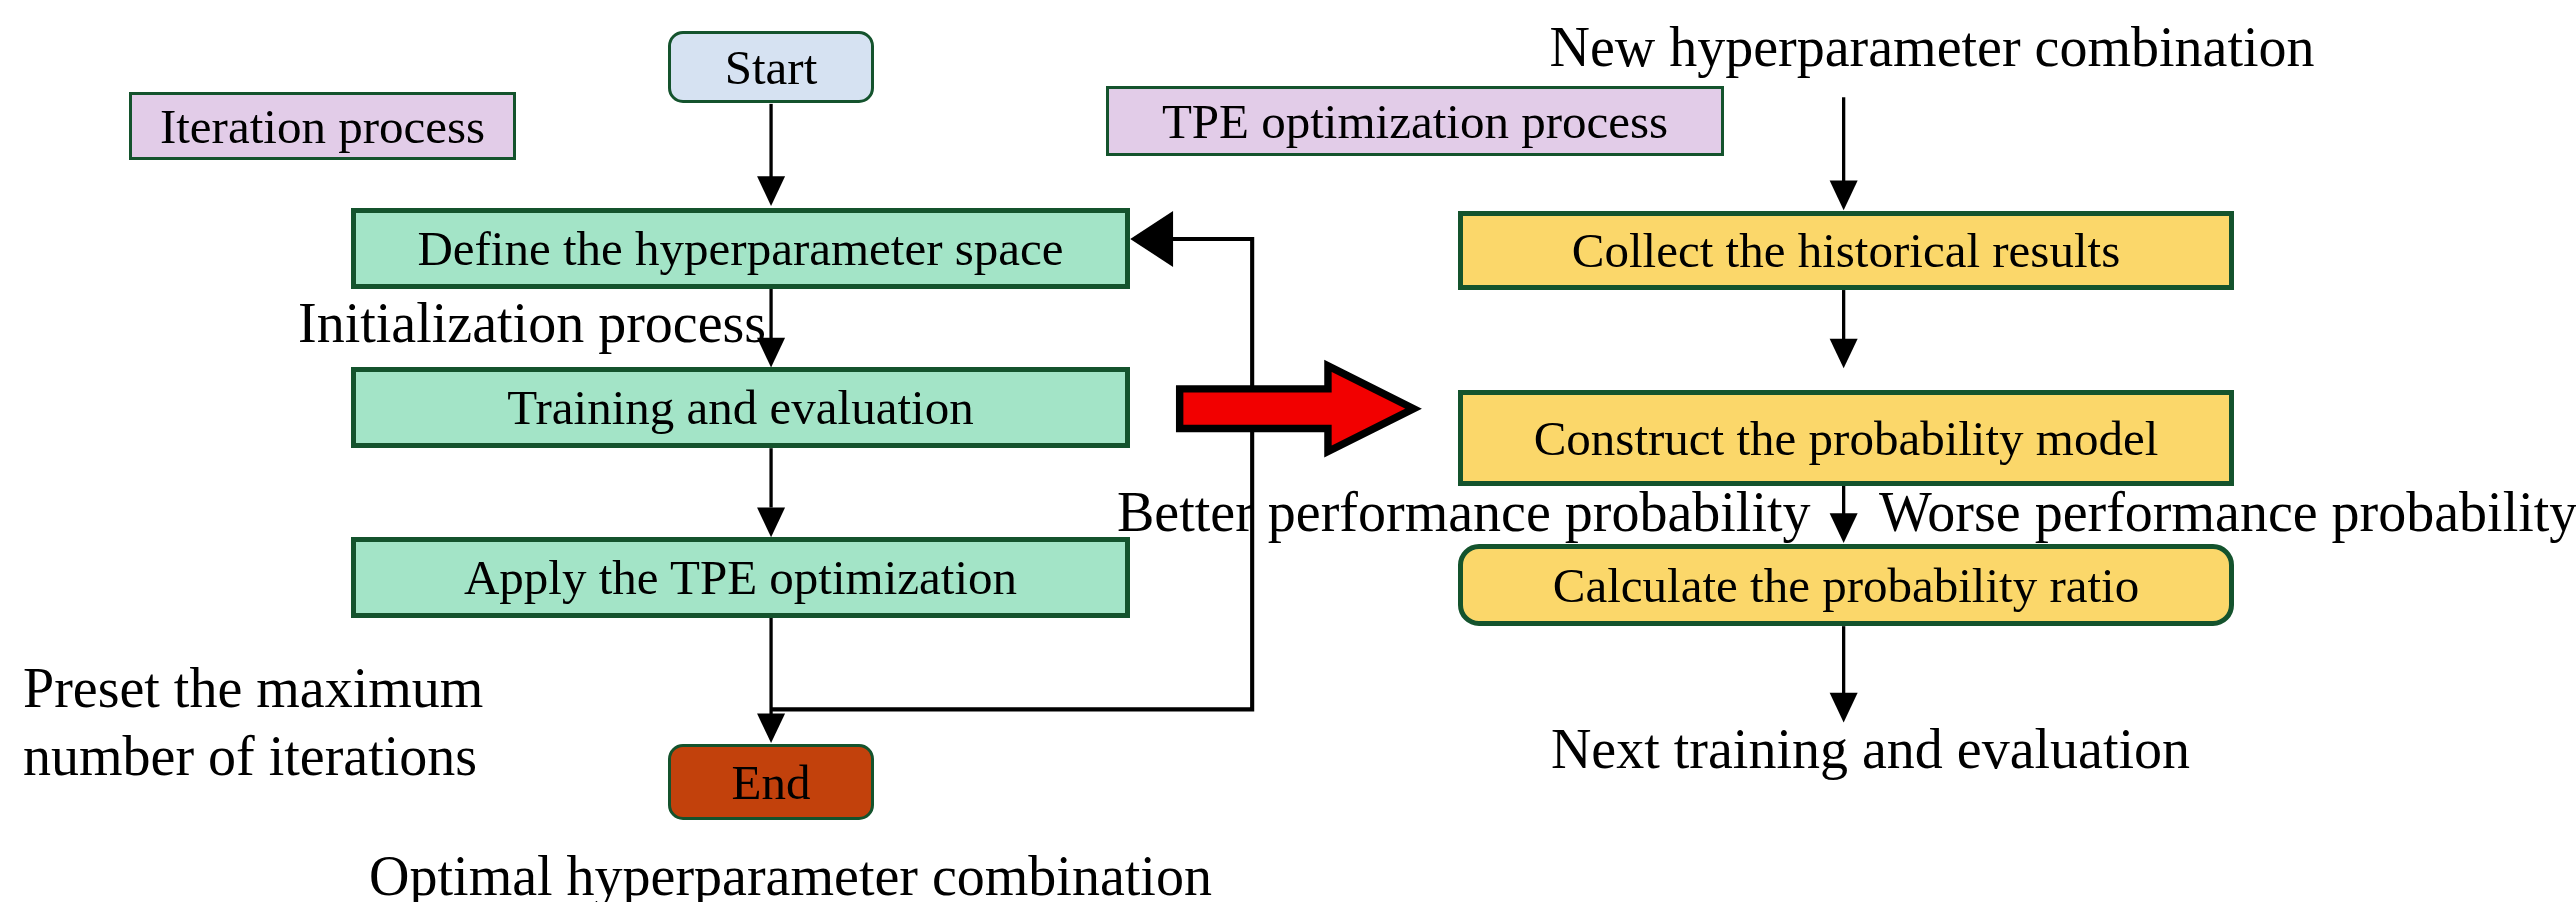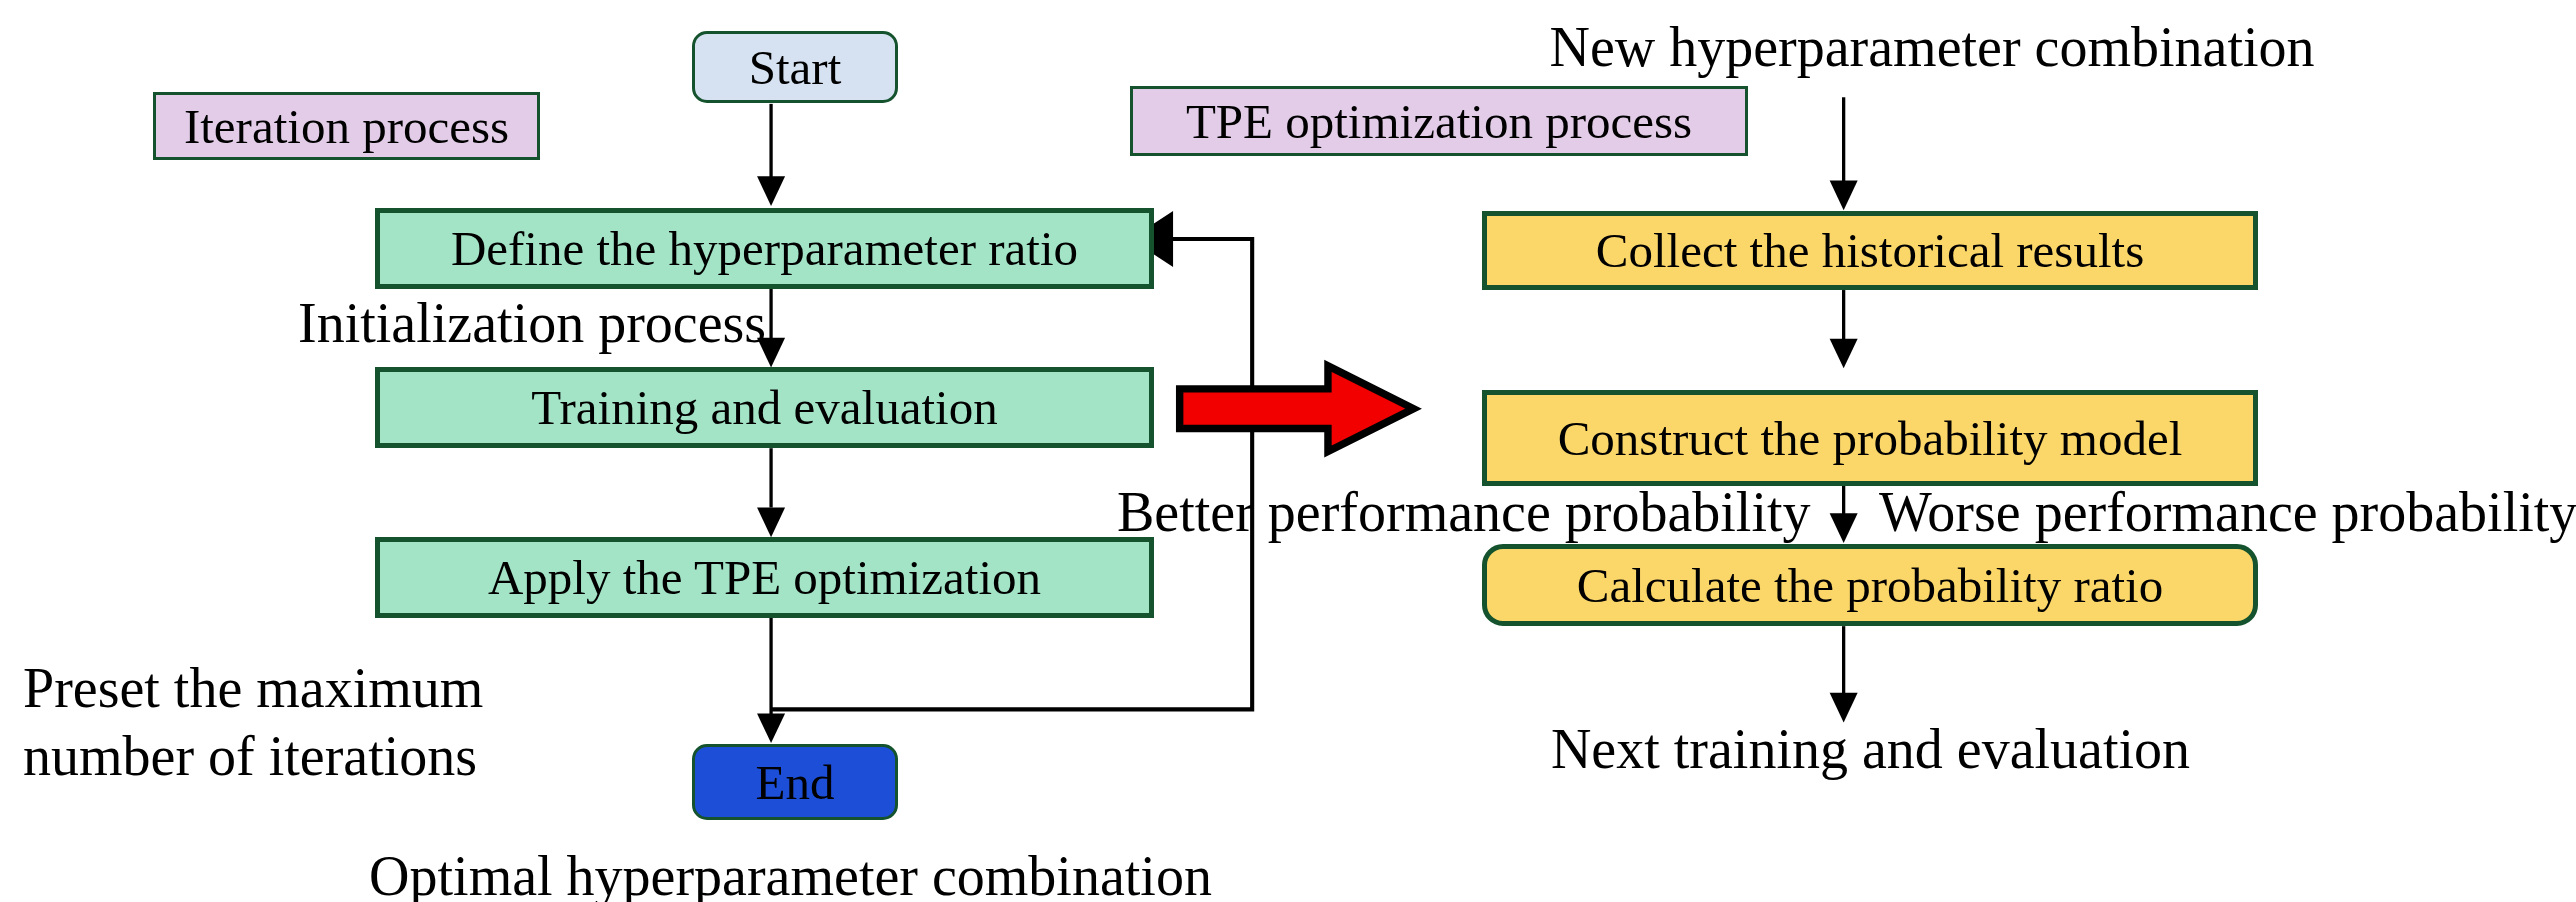--- a/index.html
+++ b/index.html
@@ -17,21 +17,20 @@
     position:absolute;
     display:flex;
     align-items:center;
     justify-content:center;
     font-size:49px;
     line-height:1;
     box-sizing:border-box;
     border:5px solid #14532d;
     text-align:center;
     white-space:nowrap;
-    margin-left:24px;
   }
   .terminal{border-width:3.3px;border-radius:15px;}
   .tag{border-width:3.3px;}
   .ann{
     position:absolute;
     font-size:56px;
     line-height:53px;
     white-space:nowrap;
   }
   .center{text-align:center;}
@@ -70,34 +69,34 @@
     <line x1="2238" y1="760" x2="2238" y2="844" stroke="#000" stroke-width="4"></line>
     <polygon points="2238,877 2221,841 2255,841" fill="#000"></polygon>
 
     <polygon points="1432,472 1612,472 1612,444 1716,496 1612,548 1612,520 1432,520" stroke="#000" stroke-width="9" stroke-linejoin="miter" fill="#F20000"></polygon>
   </svg>
 
   <div class="node terminal" style="left: 668px; top: 31px; width: 206px; height: 72px; background-color: rgb(214, 226, 242);">Start</div>
 
   <div class="node tag" style="left: 129px; top: 92px; width: 387px; height: 68px; background-color: rgb(226, 204, 232);">Iteration process</div>
 
-  <div class="node" style="left: 351px; top: 208px; width: 779px; height: 81px; background-color: rgb(163, 228, 199);">Define the hyperparameter ratio</div>
+  <div class="node" style="left: 351px; top: 208px; width: 779px; height: 81px; background-color: rgb(163, 228, 199);">Define the hyperparameter space</div>
 
   <div class="ann" style="left:298px;top:297px;">Initialization process</div>
 
   <div class="node" style="left: 351px; top: 367px; width: 779px; height: 81px; background-color: rgb(163, 228, 199);">Training and evaluation</div>
 
   <div class="node" style="left: 351px; top: 537px; width: 779px; height: 81px; background-color: rgb(163, 228, 199);">Apply the TPE optimization</div>
 
   <div class="ann" style="left:23px;top:654px;line-height:68px;">
     <div>Preset the maximum</div>
     <div>number of iterations</div>
   </div>
 
-  <div class="node terminal" style="left: 668px; top: 744px; width: 206px; height: 76px; background-color: #1d4ed8;">End</div>
+  <div class="node terminal" style="left: 668px; top: 744px; width: 206px; height: 76px; background-color: #c2410c;">End</div>
 
   <div class="ann center" style="left:354px;top:830px;width:873px;margin-top:20px;">Optimal hyperparameter combination</div>
 
   <div class="ann center" style="left:1524px;top:21.4px;width:816px;">New hyperparameter combination</div>
 
   <div class="node tag" style="left: 1106px; top: 86px; width: 618px; height: 70px; background-color: rgb(226, 204, 232);">TPE optimization process</div>
 
   <div class="node" style="left: 1458px; top: 211px; width: 776px; height: 79px; background-color: rgb(251, 215, 106);">Collect the historical results</div>
 
   <div class="node" style="left: 1458px; top: 390px; width: 776px; height: 96px; background-color: rgb(251, 215, 106);">Construct the probability model</div>

